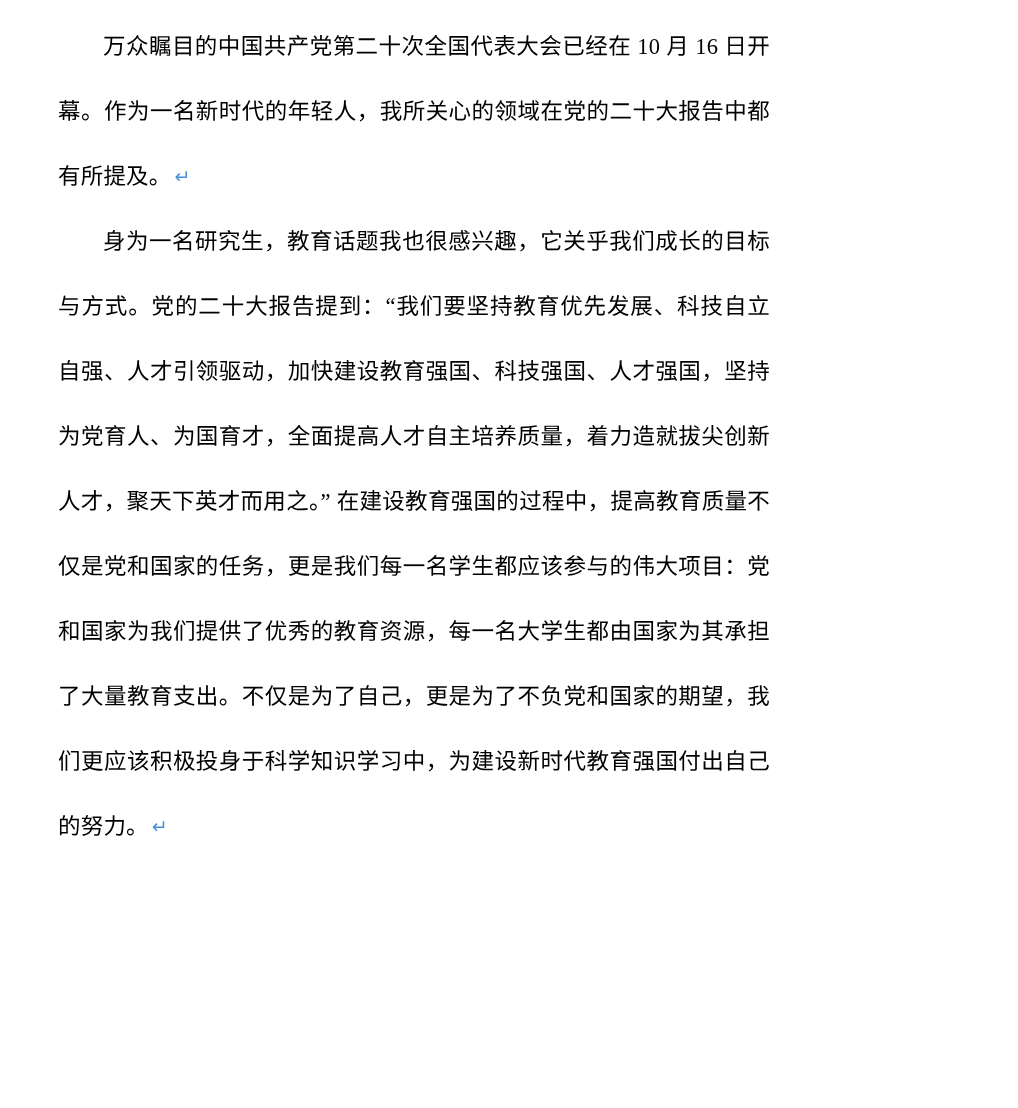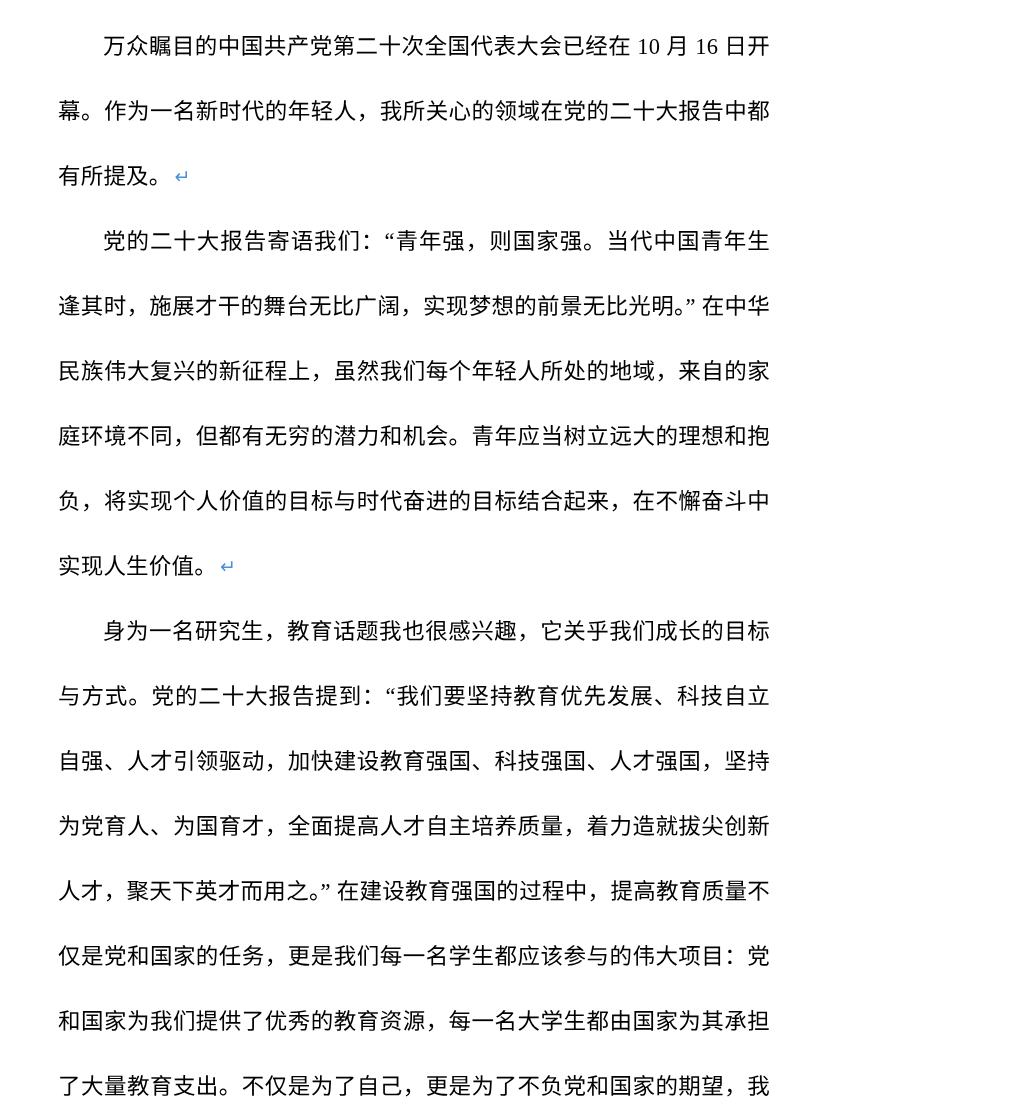--- a/index.html
+++ b/index.html
@@ -39,17 +39,16 @@
     vertical-align: 1px;
   }
 </style>
 </head>
 <body>
 
 <div class="page">
 
   <p class="para"><span>万众瞩目的中国共产党第二十次全国代表大会已经在 10 月 16 日开幕。作为一名新时代的年轻人，我所关心的领域在党的二十大报告中都有所提及。</span><span class="pilcrow">↵</span></p>
 
-  <p class="para"><span>党的二十大报告寄语我们：“青年强，则国家强。当代中国青年生逢其时，施展才干的舞台无比广阔，实现梦想的前景无比光明。” 在中华民族伟大复兴的新征程上，虽然我们每个年轻人所处的地域，来自的家庭环境不同，但都有无穷的潜力和机会。青年应当树立远大的理想和抱负，将实现个人价值的目标与时代奋进的目标结合起来，在不懈奋斗中实现人生价值。</span><span class="pilcrow">↵</span></p>
 
   <p class="para"><span>身为一名研究生，教育话题我也很感兴趣，它关乎我们成长的目标与方式。党的二十大报告提到：“我们要坚持教育优先发展、科技自立自强、人才引领驱动，加快建设教育强国、科技强国、人才强国，坚持为党育人、为国育才，全面提高人才自主培养质量，着力造就拔尖创新人才，聚天下英才而用之。” 在建设教育强国的过程中，提高教育质量不仅是党和国家的任务，更是我们每一名学生都应该参与的伟大项目：党和国家为我们提供了优秀的教育资源，每一名大学生都由国家为其承担了大量教育支出。不仅是为了自己，更是为了不负党和国家的期望，我们更应该积极投身于科学知识学习中，为建设新时代教育强国付出自己的努力。</span><span class="pilcrow">↵</span></p>
 
 </div>
 
 </body></html>

